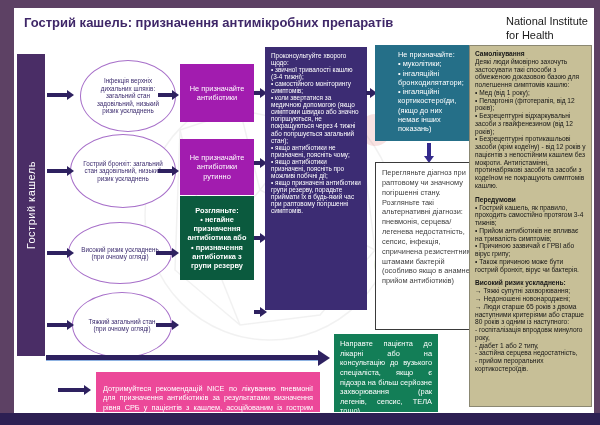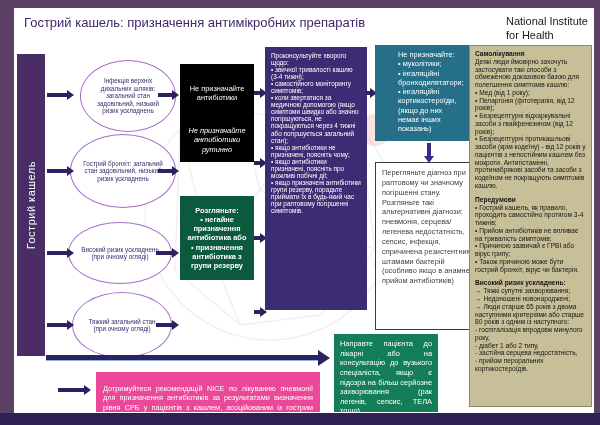--- a/index.html
+++ b/index.html
@@ -6,34 +6,34 @@
   #stage{
     position:relative; width:600px; height:425px;
     background:#5d4164; overflow:hidden;
     font-family:"Liberation Sans", sans-serif;
     -webkit-font-smoothing:antialiased;
   }
   #panel{position:absolute; left:14px; top:8px; width:580px; height:406px; background:#ffffff;}
   #bottomband{position:absolute; left:0; bottom:0; width:600px; height:12px; background:#2d2053;}
   .pre{white-space:pre-line;}
   
-  .title{position:absolute; left:24px; top:15px; width:420px; font-size:13px; font-weight:normal; color:#3f2768;}
+  .title{position:absolute; left:24px; top:15px; width:420px; font-size:13px; font-weight:bold; color:#3f2768;}
   .nice{position:absolute; left:452px; top:11px; font-size:21px; font-weight:bold; color:#000; letter-spacing:-0.5px;}
   .nicetag{position:absolute; left:506px; top:15px; font-size:11px; color:#1a1a1a; line-height:1.25;}
   
   .spine{position:absolute; left:17px; top:54px; width:28px; height:302px; background:#4a2d66; display:flex; align-items:center; justify-content:center;}
   .vlabel{writing-mode:vertical-rl; transform:rotate(180deg); color:#fff; font-size:11px; letter-spacing:0.5px;}
   
   .oval{position:absolute; border:1.3px solid #a76fc9; border-radius:50%; background:#fff;
         display:flex; align-items:center; justify-content:center; text-align:center;
         font-size:6.3px; line-height:1.18; color:#3b2b6e; padding:6px 9px; box-sizing:border-box;}
   
   .box{position:absolute; color:#fff; display:flex; align-items:center; justify-content:center;
        text-align:center; font-size:7.4px; line-height:1.25; padding:3px 5px; box-sizing:border-box;}
-  .teal{background:#000000;}
+  .teal{background:#a21caf;}
   .dgreen{background:#0b5a3e;}
   .mgreen{background:#157a50;}
   .consult{position:absolute; left:265px; top:47px; width:102px; height:263px; background:#3c2c73;
            color:#fff; font-size:6.4px; line-height:1.1; padding:5px 6px; box-sizing:border-box; text-align:left;}
   .nodrug{position:absolute; left:375px; top:45px; width:108px; height:96px; background:#256f88;
           color:#fff; font-size:7.4px; line-height:1.25; padding:5px 23px; box-sizing:border-box;}
   .review{position:absolute; left:375px; top:162px; width:108px; height:168px; background:#fff;
           border:1.2px solid #3a3a3a; color:#3f3f3f; font-size:7.4px; line-height:1.33; padding:5px 6px; box-sizing:border-box;}
   .refer{position:absolute; left:334px; top:334px; width:104px; height:78px; background:#137e57;
          color:#fff; font-size:7.4px; line-height:1.3; padding:5px 6px; box-sizing:border-box; text-align:justify;}
@@ -95,21 +95,21 @@
   <div class="ar" style="left:47px; top:169px; width:20px;"></div>
   <div class="ar" style="left:47px; top:251px; width:20px;"></div>
   <div class="ar" style="left:47px; top:323px; width:20px;"></div>
 
   <div class="ar" style="left:158px; top:93px;  width:14px;"></div>
   <div class="ar" style="left:158px; top:169px; width:14px;"></div>
   <div class="ar" style="left:156px; top:251px; width:16px;"></div>
   <div class="ar" style="left:156px; top:323px; width:16px;"></div>
 
   <div class="box teal pre" style="left:180px; top:64px;  width:74px; height:58px;">Не призначайте антибіотики</div>
-  <div class="box teal pre" style="left:180px; top:118px; width:74px; height:44px;font-style:italic;">Не призначайте антибіотики рутинно</div>
+  <div class="box teal pre" style="left:180px; top:139px; width:74px; height:56px;">Не призначайте антибіотики рутинно</div>
   <div class="box dgreen pre" style="left:180px; top:196px; width:74px; height:84px;font-weight:bold;">Розгляньте:
 • негайне призначення антибіотика або
 • призначення антибіотика з групи резерву</div>
 
   <div class="ar" style="left:254px; top:91px;  width:6px;"></div>
   <div class="ar" style="left:254px; top:161px; width:6px;"></div>
   <div class="ar" style="left:254px; top:236px; width:6px;"></div>
   <div class="ar" style="left:254px; top:310px; width:6px;"></div>
 
   <div class="consult pre">Проконсультуйте хворого щодо:

